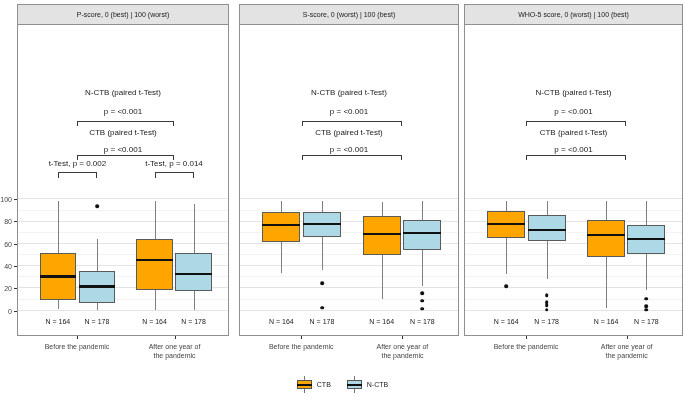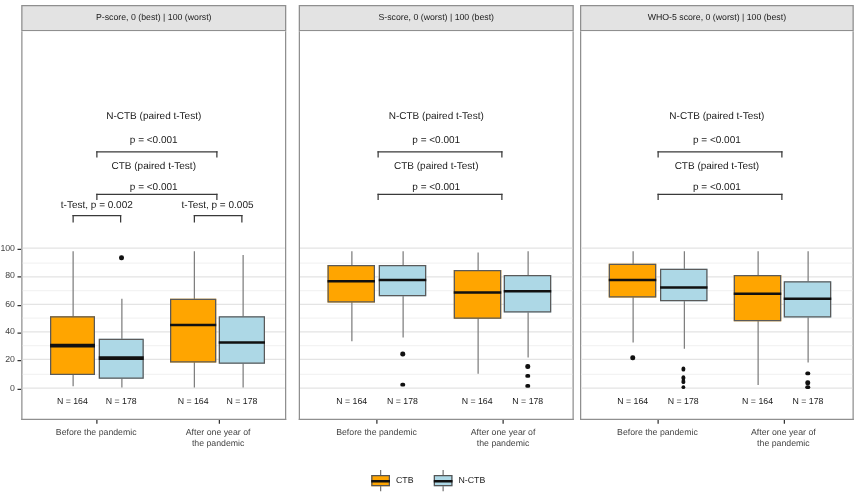--- a/index.html
+++ b/index.html
@@ -95,21 +95,21 @@
           <div class="median" style="left: 74.85%; width: 17.5%; top: calc(80.3656% - 1px);"></div>
           <div class="nlab" style="left: 83.6%; top: 293px;">N = 178</div>
           <div class="ann" style="top: 63px;">N-CTB (paired t-Test)</div>
           <div class="ann" style="top: 82px;">p = &lt;0.001</div>
           <div class="brk" style="top: 96px; left: 28.3%; width: 46%;"></div>
           <div class="ann" style="top: 103px;">CTB (paired t-Test)</div>
           <div class="ann" style="top: 120px;">p = &lt;0.001</div>
           <div class="brk" style="top: 130px; left: 28.3%; width: 46%;"></div>
           <div class="tlab" style="left: 28.3%; top: 134px;">t-Test, p = 0.002</div>
           <div class="brk" style="top: 147px; height: 6px; left: 19%; width: 18.6%;"></div>
-          <div class="tlab" style="left: 74.3%; top: 134px;">t-Test, p = 0.005</div>
+          <div class="tlab" style="left: 74.3%; top: 134px;">t-Test, p = 0.014</div>
           <div class="brk" style="top: 147px; height: 6px; left: 65%; width: 18.6%;"></div>
         </div>
         <div class="xaxis">
           <div class="xtick" style="left: 28.3%;"></div>
           <div class="xlab" style="left: 28.3%;">Before the pandemic</div>
           <div class="xtick" style="left: 74.3%;"></div>
           <div class="xlab" style="left: 74.3%;">After one year of
 the pandemic</div>
         </div>
       </div>

